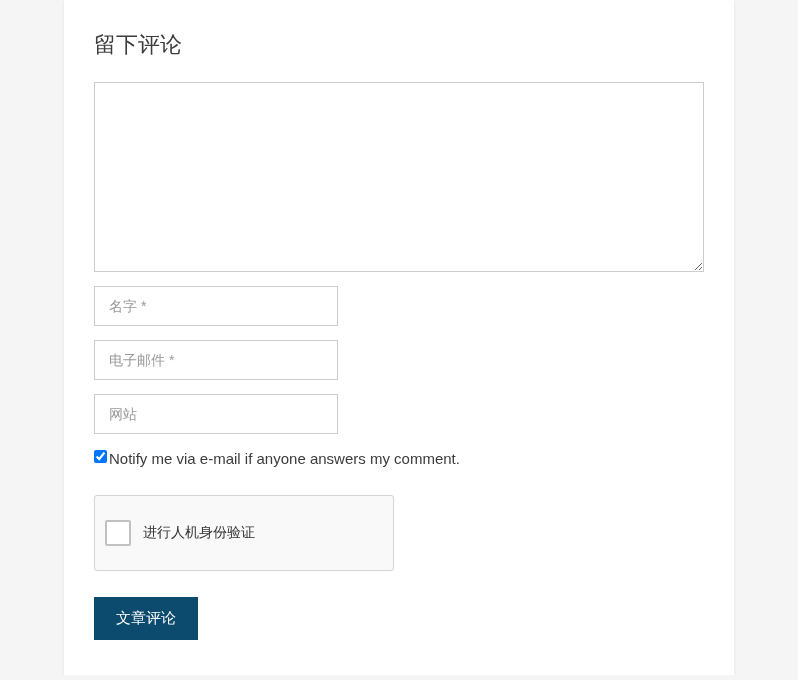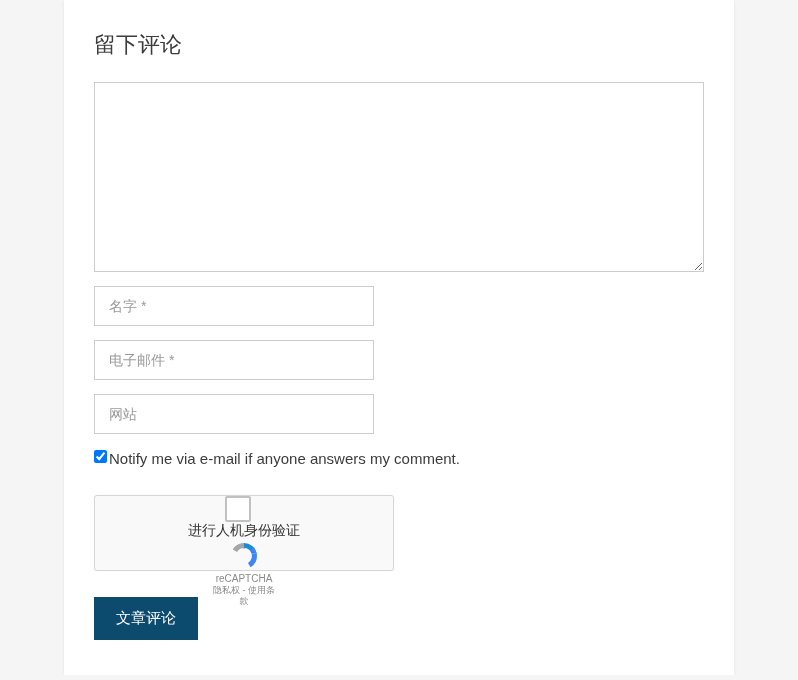--- a/index.html
+++ b/index.html
@@ -30,21 +30,21 @@
       height: 190px;
       border: 1px solid #ccc;
       padding: 10px;
       font-family: inherit;
       font-size: 14px;
       resize: both;
       display: block;
       margin-bottom: 14px;
     }
     .text-input {
-      width: 280px;
+      width: 244px;
       height: 40px;
       border: 1px solid #ccc;
       padding: 17px 14px;
       font-family: inherit;
       font-size: 14px;
       color: #555;
       display: block;
       margin-bottom: 14px;
     }
     .text-input::placeholder {
@@ -70,21 +70,20 @@
       height: 76px;
       border: 1px solid #d6d6d6;
       background: #f9f9f9;
       border-radius: 3px;
       display: flex;
       align-items: center;
       padding: 0 10px;
       position: relative;
       margin-bottom: 26px;
       box-shadow: 0 0 2px rgba(0,0,0,0.06);
-      flex-direction: column;
     }
     .recaptcha-checkbox {
       width: 26px;
       height: 26px;
       border: 2px solid #c1c1c1;
       border-radius: 2px;
       background: #fff;
       margin-right: 12px;
       flex: none;
     }
@@ -141,27 +140,16 @@
   <input type="text" class="text-input" placeholder="网站" style="">
 
   <div class="notify-row">
     <input type="checkbox" class="notify-checkbox" checked="" style="">
     <label class="notify-label">Notify me via e-mail if anyone answers my comment.</label>
   </div>
 
   <div class="recaptcha">
     <div class="recaptcha-checkbox"></div>
     <div class="recaptcha-label">进行人机身份验证</div>
-    <div class="recaptcha-right">
-      <svg class="recaptcha-logo" viewBox="0 0 32 32">
-        <path d="M 16 3 A 13 13 0 0 1 28.7 13.5 L 23.5 13.5 A 8 8 0 0 0 16 8 L 16 3 Z" fill="#1c8adb"></path>
-        <path d="M 28.7 13.5 A 13 13 0 0 1 22.5 27.3 L 20 22.9 A 8 8 0 0 0 23.5 13.5 L 28.7 13.5 Z" fill="#4285f4"></path>
-        <path d="M 16 3 L 16 8 A 8 8 0 0 0 9.07 12 L 4.74 9.5 A 13 13 0 0 1 16 3 Z" fill="#a6a6a6"></path>
-        <polygon points="26,7 29,14 22,11" fill="#4285f4"></polygon>
-        <polygon points="14,3 17,9 11,7" fill="#a6a6a6"></polygon>
-      </svg>
-      <div class="recaptcha-brand">reCAPTCHA</div>
-      <div class="recaptcha-terms">隐私权 - 使用条款</div>
-    </div>
   </div>
 
   <button class="submit-btn">文章评论</button>
 </div>
 
 </body></html>

